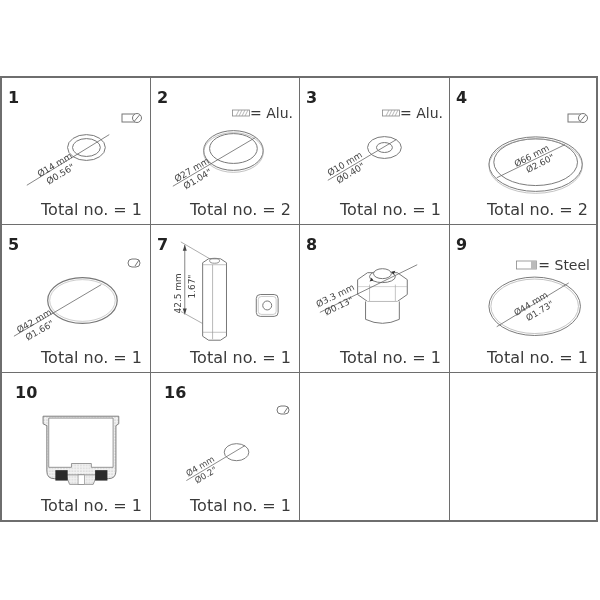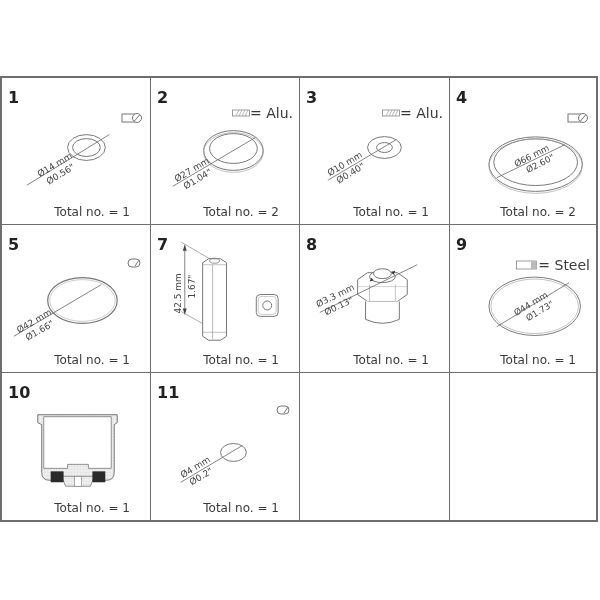--- a/index.html
+++ b/index.html
@@ -5,23 +5,23 @@
   html, body { margin: 0; padding: 0; background: #ffffff; }
   body { width: 600px; height: 600px; position: relative; overflow: hidden;
          font-family: "DejaVu Sans", "Liberation Sans", sans-serif; }
   .grid { position: absolute; left: 0; top: 76px; width: 598px; height: 446px;
           border: 2px solid #6e6e6e; box-sizing: border-box;
           display: grid; grid-template-columns: 149px 149px 150px 1fr;
           grid-template-rows: 147px 148px 1fr; }
   .cell { position: relative; border-right: 1px solid #6e6e6e; border-bottom: 1px solid #6e6e6e;
           box-sizing: border-box; overflow: hidden; }
   .cell.lastcol { border-right: none; }
-  .cell.lastrow { border-bottom: none; }
+  .cell.lastrow { border-bottom: none; margin-left: 7px; }
   .num { position: absolute; left: 6px; top: 10px; font-weight: bold; font-size: 16px; color: #222; }
-  .total { position: absolute; right: 20px; bottom: 5px; font-size: 12px; color: #3a3a3a; }
+  .total { position: absolute; right: 8px; bottom: 5px; font-size: 16px; color: #3a3a3a; }
   .legend { position: absolute; right: 6px; top: 27px; font-size: 14px; color: #3a3a3a;
             display: flex; align-items: center; gap: 0; }
   .legend-icon { display: inline-block; }
   .mat-icon { position: absolute; right: 7px; top: 34px; }
   .drawing { position: absolute; left: 0; top: 0; width: 100%; height: 100%; }
   svg text { font-family: "DejaVu Sans", "Liberation Sans", sans-serif; fill: #444; }
 </style>
 </head>
 <body>
 
@@ -219,21 +219,21 @@
       <path d="M60 104 L64 114 L89 114 L93 104 Z" fill="url(#dots)" stroke="#777" stroke-width="0.8"></path>
       <rect x="73" y="104" width="7" height="10" fill="#fff" stroke="#777" stroke-width="0.6"></rect>
 
       <rect x="49" y="99" width="13" height="11" fill="#2a2a2a"></rect>
       <rect x="91" y="99" width="13" height="11" fill="#2a2a2a"></rect>
     </svg>
     <span class="total">Total no. = 1</span>
   </div>
 
   <div class="cell lastrow">
-    <span class="num">11</span>
+    <span class="num">16</span>
     <svg class="mat-icon" width="16" height="10" viewBox="0 0 16 10" style="top:32px">
       <rect x="1" y="1" width="12" height="8" rx="4" fill="none" stroke="#777" stroke-width="1"></rect>
       <line x1="8" y1="8" x2="12" y2="2" stroke="#777" stroke-width="1"></line>
     </svg>
     <svg class="drawing" viewBox="0 0 149 148">
       <ellipse cx="83" cy="80" rx="13" ry="9" fill="none" stroke="#777" stroke-width="1"></ellipse>
       <line x1="30" y1="110" x2="92" y2="73" stroke="#666" stroke-width="0.8"></line>
       <g transform="translate(32,106) rotate(-31)">
         <text x="0" y="0" font-size="9">Ø4 mm</text>
         <text x="4" y="11" font-size="9">Ø0.2"</text>

